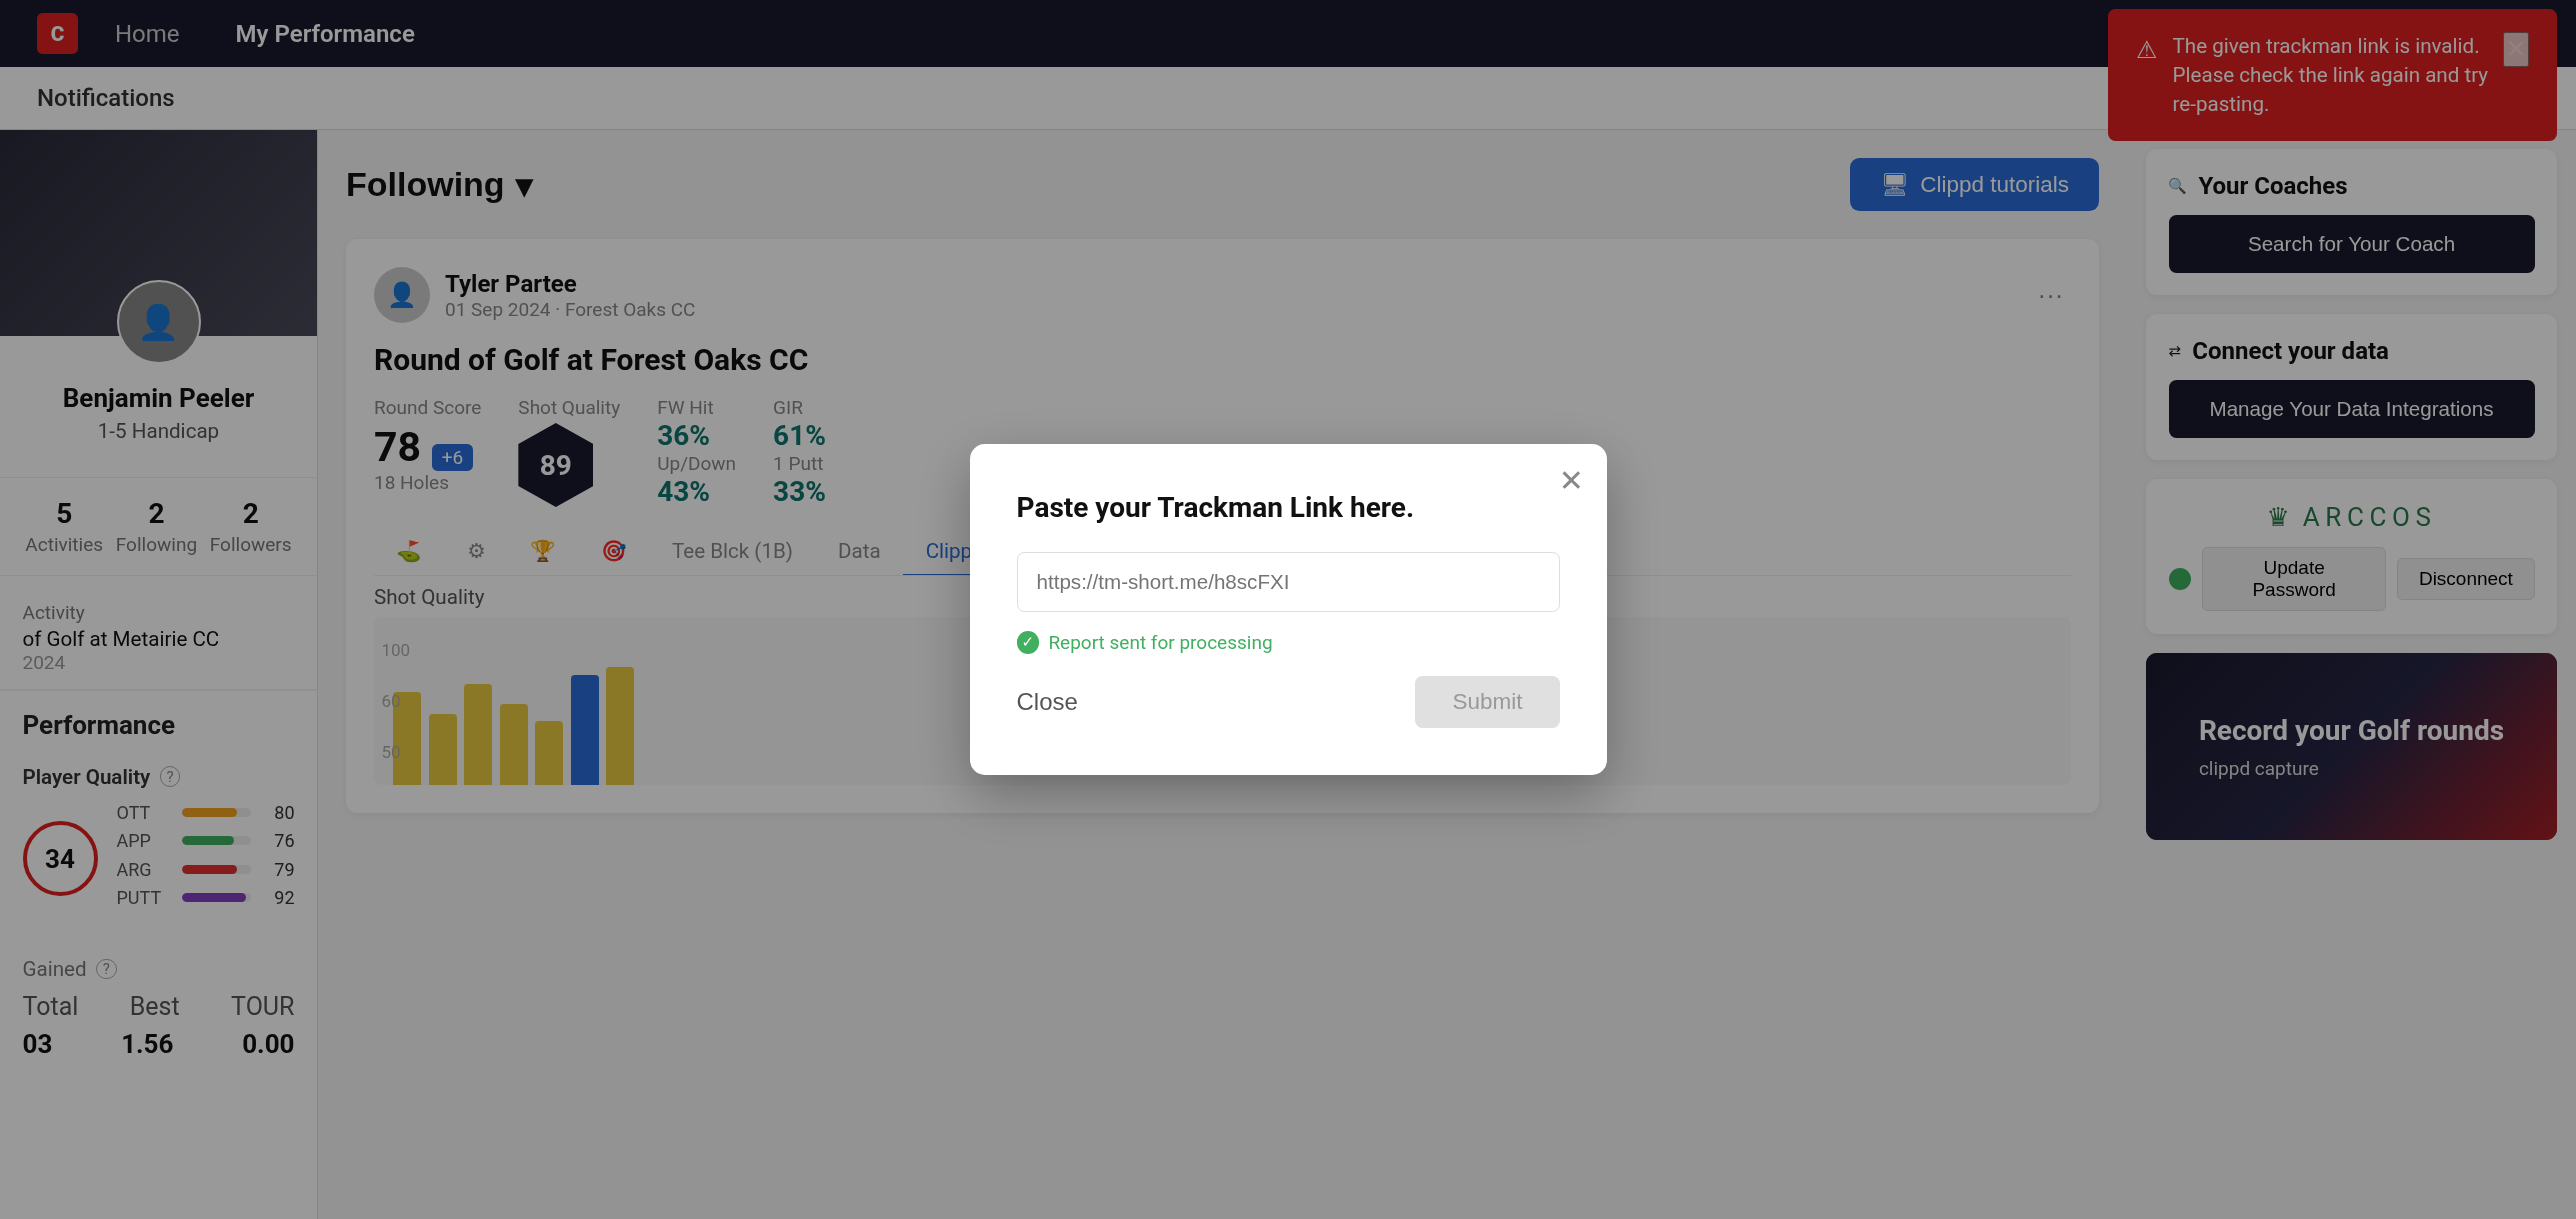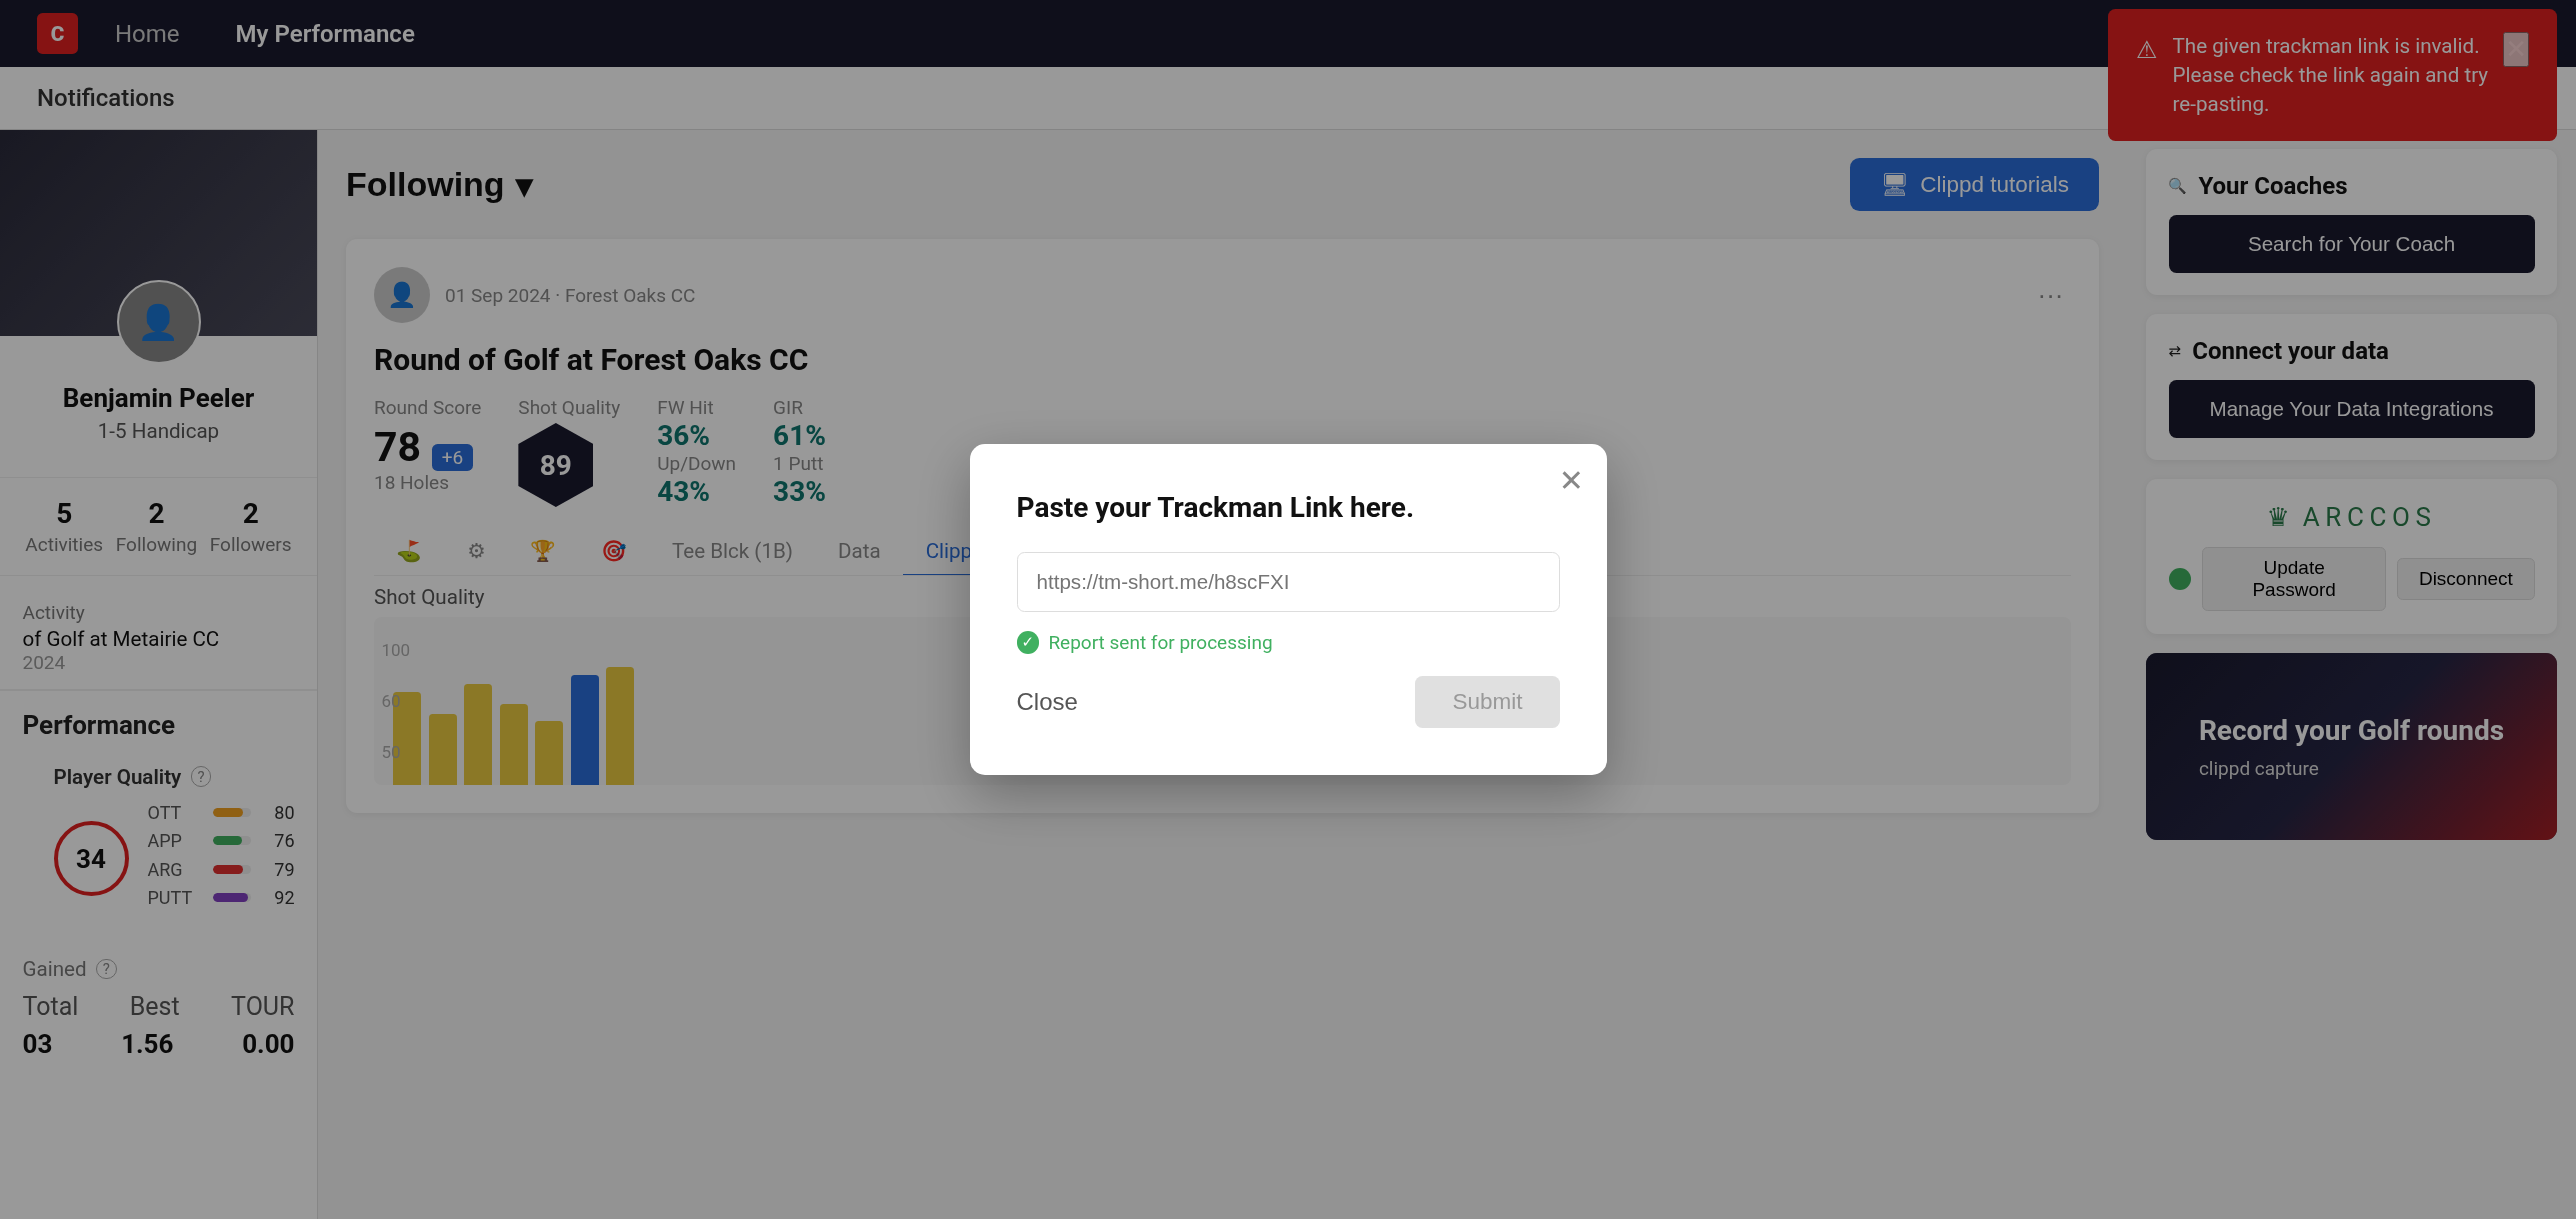--- a/index.html
+++ b/index.html
@@ -75,21 +75,21 @@
     .stat-item { text-align: center; }
     .stat-value { font-size: 28px; font-weight: 700; color: #111; }
     .stat-label { font-size: 19px; color: #777; margin-top: 3.7px; }
 
     .sidebar-activity { padding: 15px 22.5px; border-bottom: 0.9px solid #eee; }
     .activity-label { font-size: 19px; color: #777; margin-bottom: 3.7px; }
     .activity-value { font-size: 20.6px; color: #111; }
     .activity-date { font-size: 19px; color: #999; }
 
     
-    .player-quality { padding: 15px 22.5px; margin-left: 31px; }
+    .player-quality { padding: 15px 22.5px; }
     .pq-score-row { display: flex; align-items: center; gap: 19px; margin-bottom: 15px; }
     .pq-circle {
       width: 75px; height: 75px; border-radius: 50%;
       border: 4.7px solid #e02020; display: flex; align-items: center; justify-content: center;
       font-size: 26px; font-weight: 700; color: #111;
     }
     .pq-bars { flex: 1; }
     .pq-bar-row { display: flex; align-items: center; gap: 9.4px; margin-bottom: 7.5px; }
     .pq-bar-label { font-size: 18px; color: #555; width: 56px; }
     .pq-bar-track { flex: 1; height: 9.4px; background: #eee; border-radius: 4.7px; overflow: hidden; }
@@ -346,20 +346,21 @@
       <button class="clippd-tutorials-btn">
         <span>🖥</span>
         <span>Clippd tutorials</span>
       </button>
     </div>
 
     <div class="feed-card">
       <div class="feed-card-header">
         <div class="feed-avatar">👤</div>
         <div class="feed-user-info">
+          <div class="feed-user-name">Tyler Partee</div>
           <div class="feed-user-meta">01 Sep 2024 · Forest Oaks CC</div>
         </div>
         <button class="feed-more">···</button>
       </div>
       <div class="round-title">Round of Golf at Forest Oaks CC</div>
       <div class="round-stats">
         <div class="round-stat-group">
           <div class="round-stat-label">Round Score</div>
           <div>
             <span class="round-stat-value">78</span>

